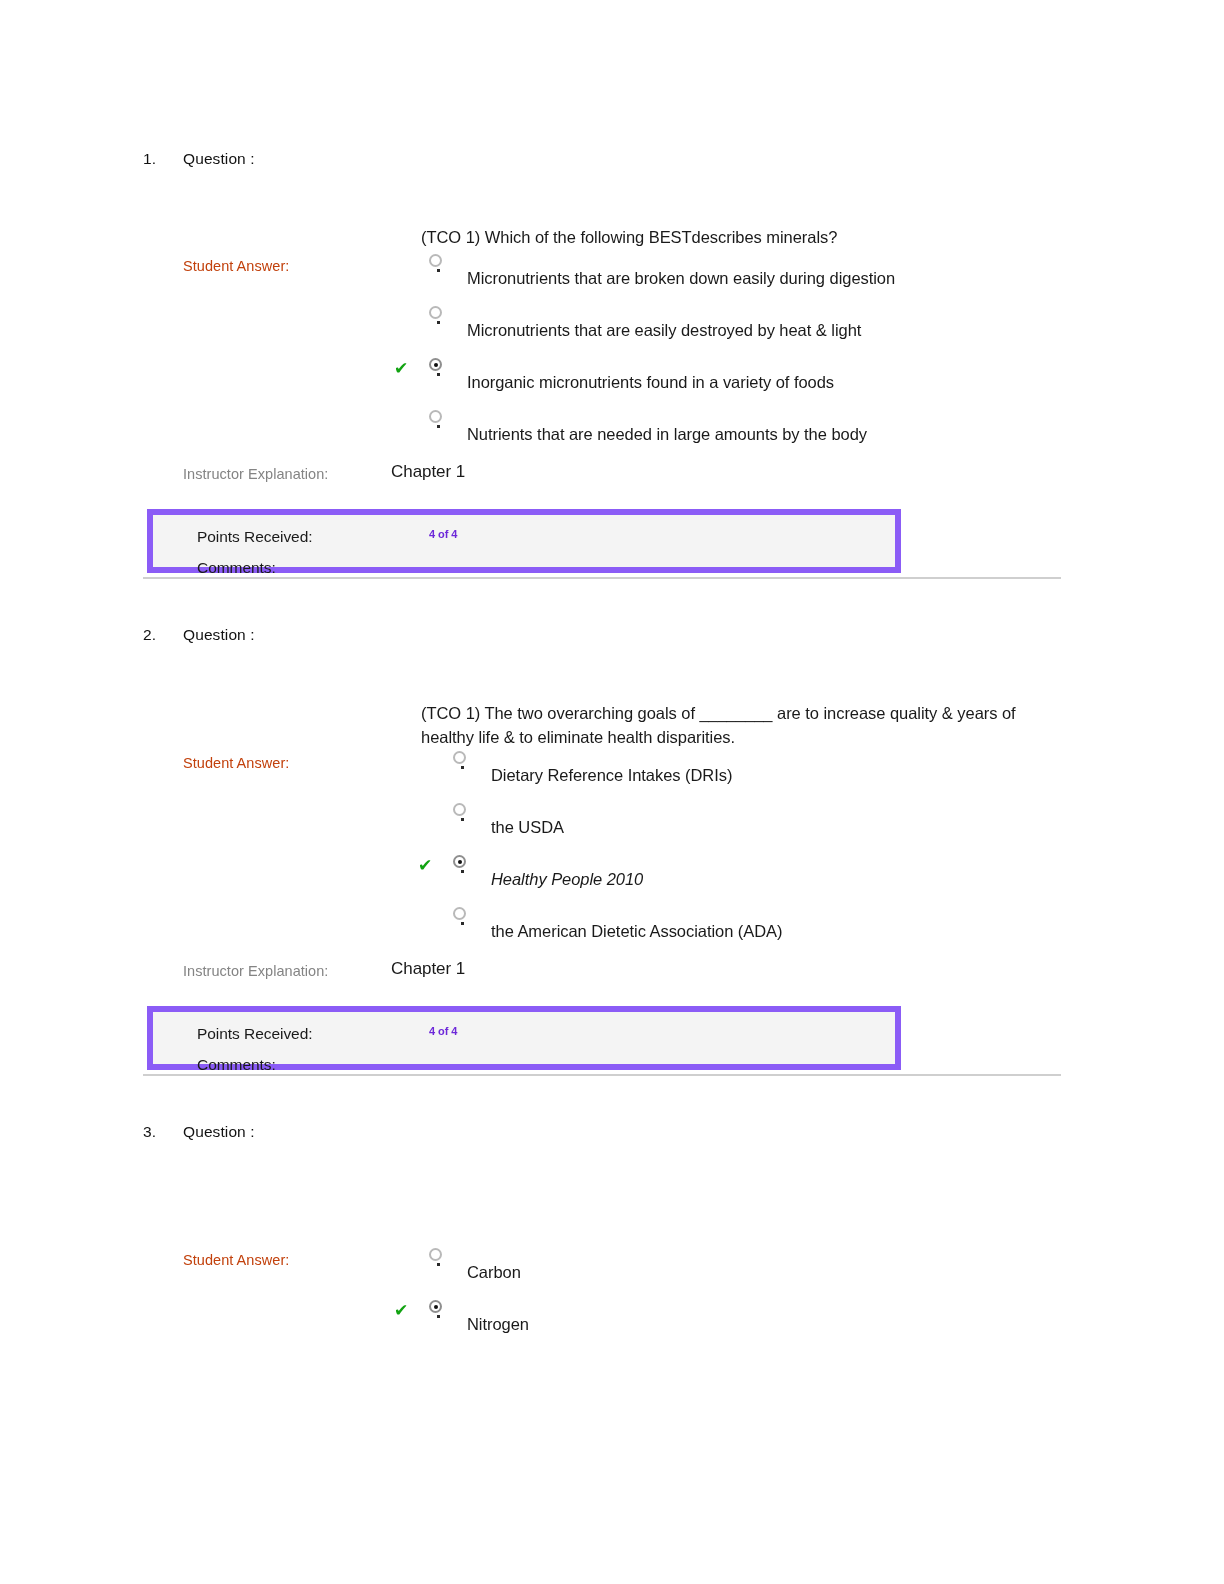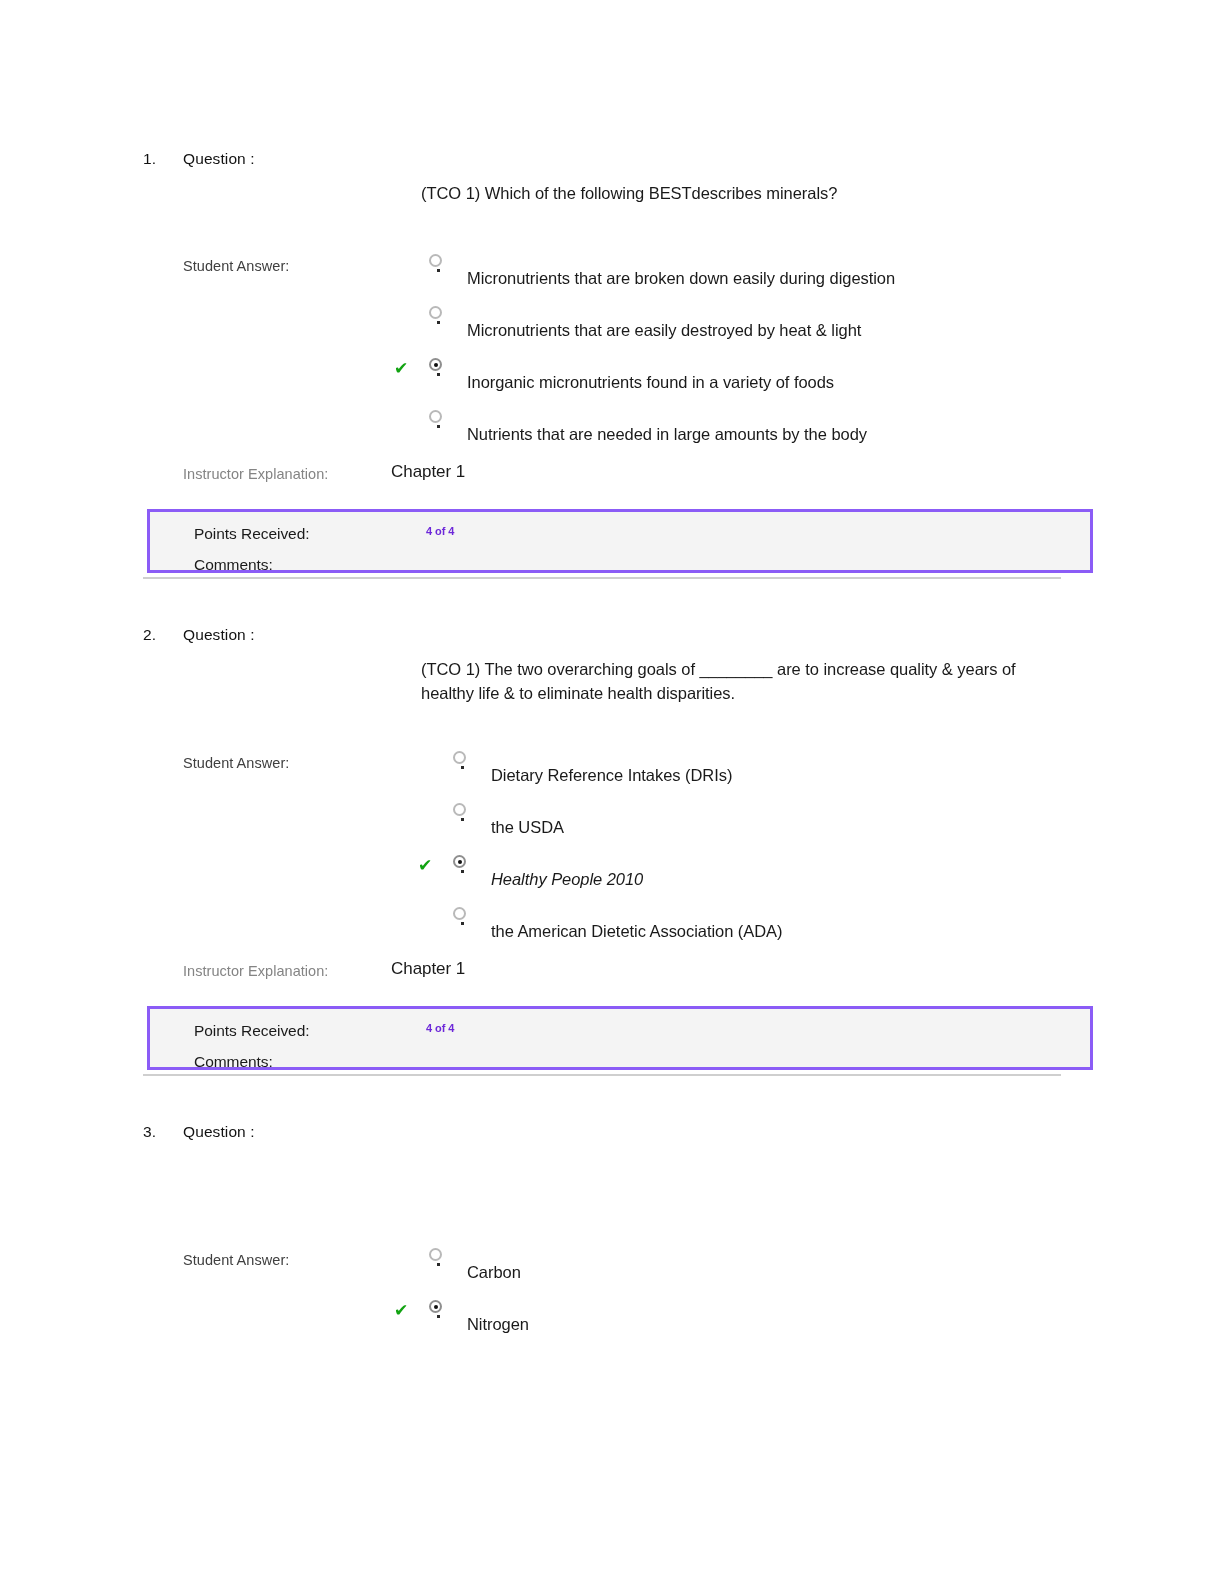--- a/index.html
+++ b/index.html
@@ -56,28 +56,29 @@
   }
 
   .q-text {
     position: absolute;
     left: 421px;
     width: 628px;
     font-size: 16.5px;
     line-height: 23.5px;
     color: #1a1a1a;
     letter-spacing: -.05px;
+    margin-top: 44px;
   }
 
   
   .sa-label {
     position: absolute;
     left: 183px;
     font-size: 14.5px;
-    color: #404040;
+    color: #c2410c;
     letter-spacing: .05px;
     white-space: nowrap;
   }
 
   .options {
     position: absolute;
     left: 0;
     width: 1224px;
   }
   .option-row {
@@ -161,24 +162,24 @@
     font-size: 17px;
     color: #1a1a1a;
     letter-spacing: -.05px;
     white-space: nowrap;
   }
 
   
   .points-box {
     position: absolute;
     left: 147px;
-    width: 946px;
+    width: 754px;
     height: 64px;
     background: #f4f4f4;
-    border: 3px solid #8b5cf6;
+    border: 6px solid #8b5cf6;
     box-sizing: border-box;
   }
   .pb-label {
     position: absolute;
     font-size: 15.5px;
     color: #1a1a1a;
     letter-spacing: -.05px;
     white-space: nowrap;
   }
   .pb-points-label { left: 44px; top: 13px; }

